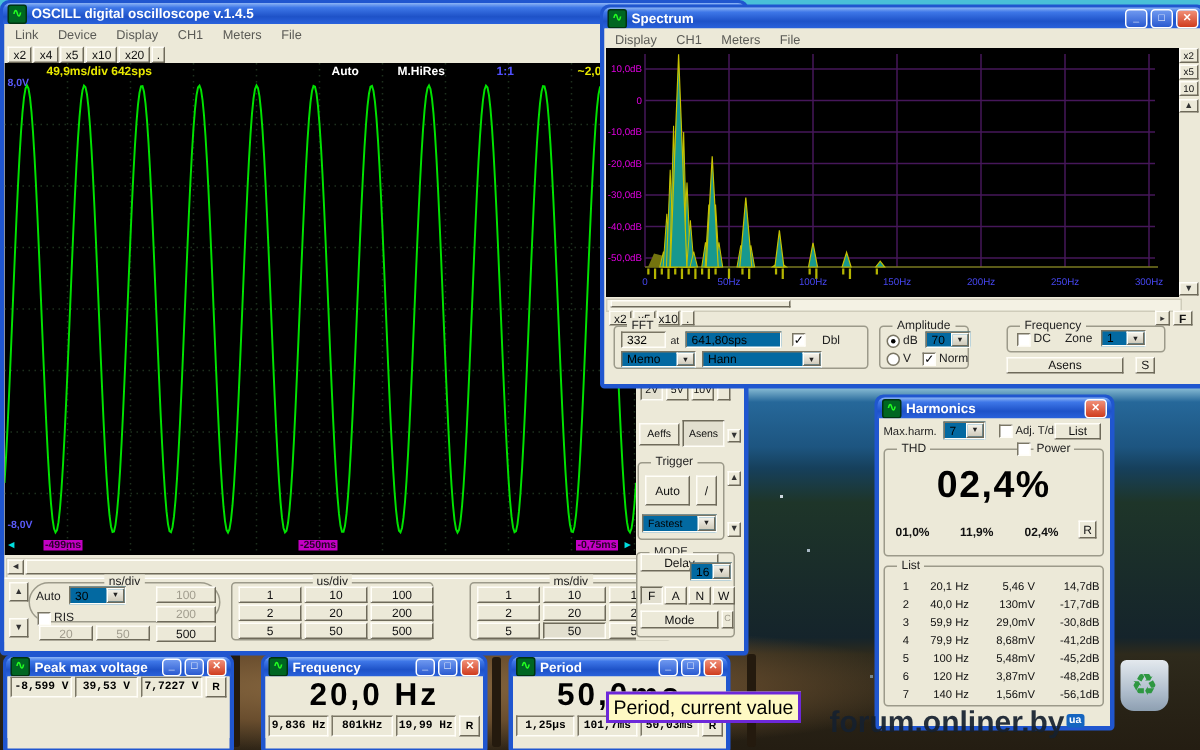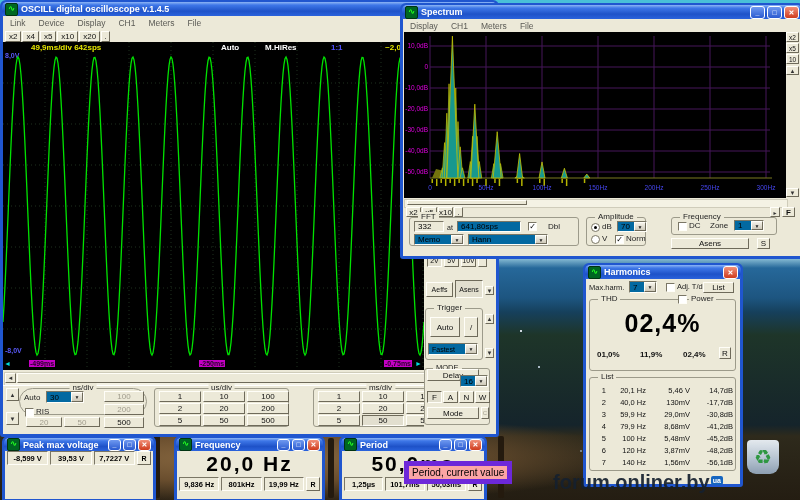--- a/index.html
+++ b/index.html
@@ -78,26 +78,26 @@
   .hrow span{text-align:right}
   .thdbig{position:absolute;left:0;top:9px;width:100%;text-align:center;font-size:25px;font-weight:bold;
     color:#000;letter-spacing:1px}
   .thds{position:absolute;top:50px;font-size:8px;font-weight:bold;color:#111}
   
   .meter{z-index:35}
   .mval{height:26px;display:flex;align-items:center;justify-content:center;font-size:21px;font-weight:bold;
     color:#000;letter-spacing:2px;font-family:"Liberation Sans",sans-serif}
   .mcells{display:flex;gap:2px;padding:0 2px;align-items:center}
   .mcell{flex:1;height:12px;background:#ece9d8;border:1px solid;border-color:#7a7665 #fffef8 #fffef8 #7a7665;
-    font-size:7.5px;font-weight:bold;font-family:Liberation Sans, sans-serif;display:flex;align-items:center;
+    font-size:7.5px;font-weight:bold;font-family:Liberation Mono, monospace;display:flex;align-items:center;
     justify-content:center;white-space:nowrap}
   .rbtn{width:12px;height:12px;flex:0 0 auto;background:#ece9d8;border:1px solid;font-size:7px;font-weight:bold;
     border-color:#fffef8 #6e6a5a #6e6a5a #fffef8;display:flex;align-items:center;justify-content:center}
-  #tooltip{position:absolute;left:404px;top:461px;z-index:38;background:#fca5a5;border:5px solid #6d28d9;
-    font-size:10px;padding:1px 3px;color:#000;white-space:nowrap}
+  #tooltip{position:absolute;left:404px;top:461px;z-index:38;background:#fef9c3;border:2px solid #6d28d9;
+    font-size:13px;padding:1px 3px;color:#000;white-space:nowrap}
 </style>
 </head>
 <body>
 
 <div id="desktop">
   <div id="dirt"></div>
   <div class="trunk" style="left:154px;top:432px;height:66px"></div>
   <div class="trunk" style="left:328px;top:438px;height:60px"></div>
   <div class="trunk" style="left:498px;top:436px;height:62px"></div>
   <div id="lights"></div>

